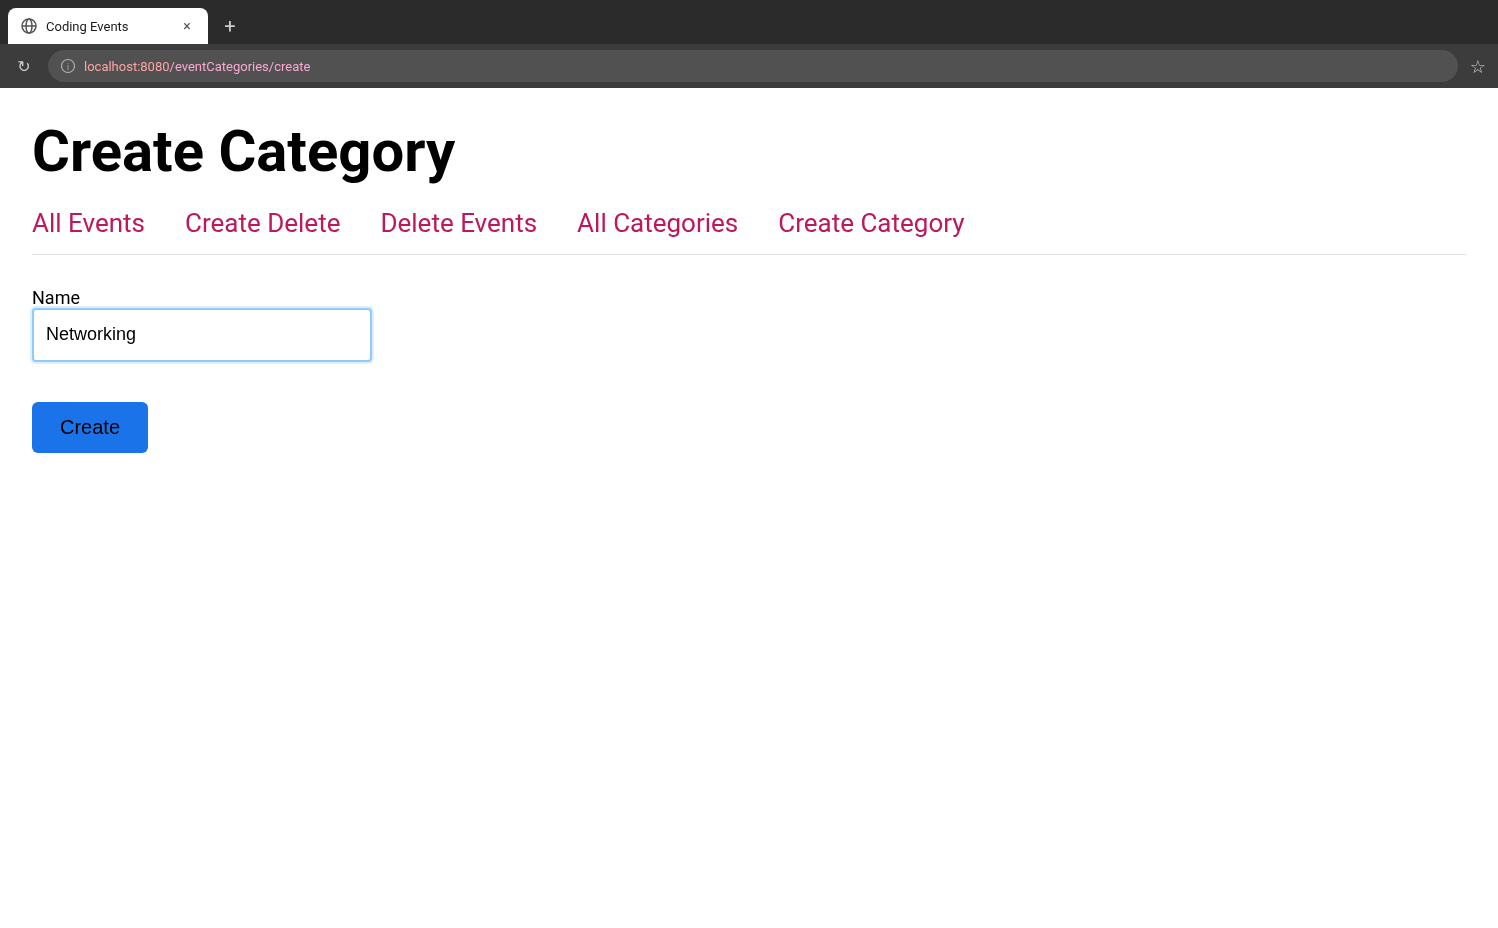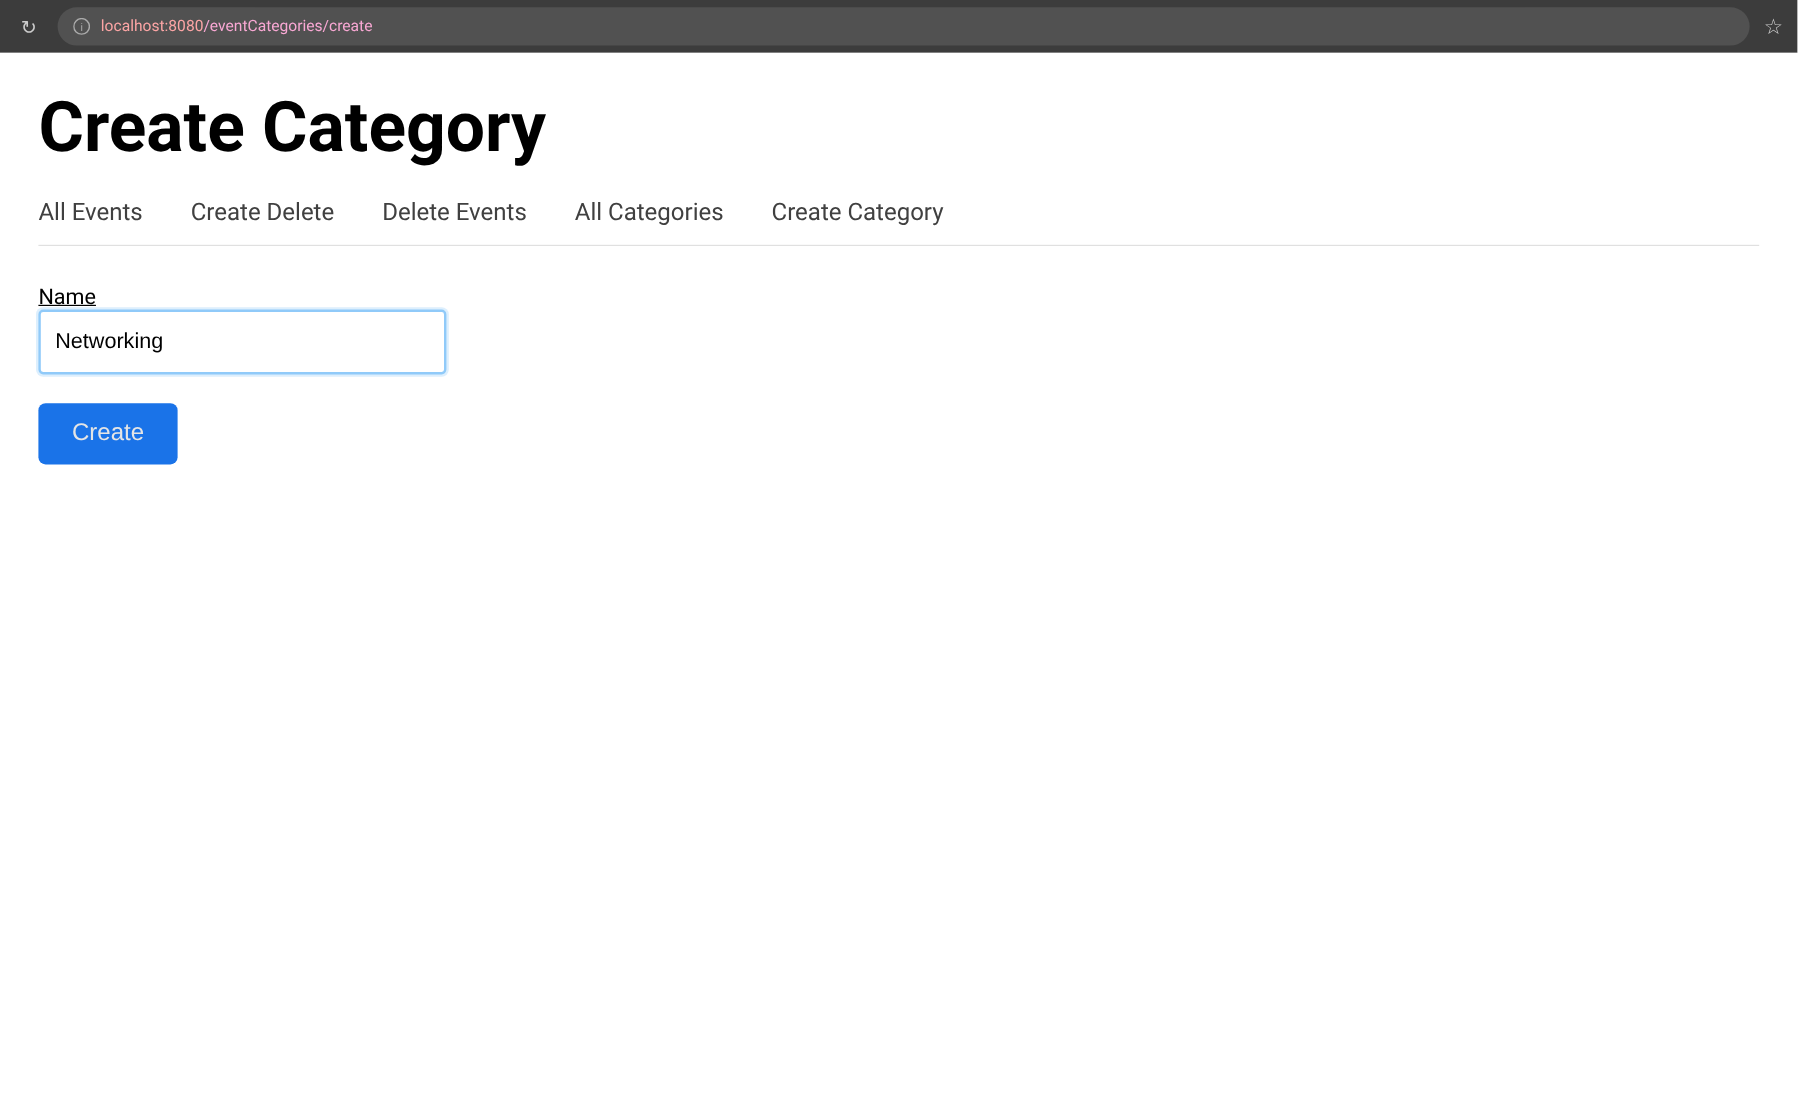--- a/index.html
+++ b/index.html
@@ -164,29 +164,28 @@
 
     .nav-links {
       display: flex;
       gap: 40px;
       margin-bottom: 32px;
       border-bottom: 1px solid #e0e0e0;
       padding-bottom: 16px;
     }
 
     .nav-link {
-      font-size: 20px;
-      color: #404040;
+      font-size: 26px;
+      color: #be185d;
       text-decoration: none;
       cursor: pointer;
     }
 
     .form-section {
       margin-top: 8px;
-      text-decoration: underline;
     }
 
     .field-label {
       font-size: 18px;
       color: #000;
       margin-bottom: 8px;
       font-weight: 400;
     }
 
     .name-input {
@@ -195,36 +194,50 @@
       font-size: 18px;
       padding: 20px 12px;
       border: 2px solid #90caf9;
       border-radius: 4px;
       outline: none;
       color: #000;
       box-shadow: 0 0 0 2px rgba(144, 202, 249, 0.3);
     }
 
     .create-btn {
-      margin-top: 24px;
+      margin-top: 40px;
       background: #1a73e8;
-      color: #e5e5e5;
+      color: #000000;
       border: none;
       border-radius: 6px;
       padding: 14px 28px;
       font-size: 20px;
       font-weight: 500;
       cursor: pointer;
     }
   </style>
 </head>
 <body>
 
 <div class="browser-chrome">
 
+  <div class="tab-bar">
+    <div class="tab">
+      <div class="tab-icon">
+        <svg viewBox="0 0 16 16" fill="none" xmlns="http://www.w3.org/2000/svg">
+          <circle cx="8" cy="8" r="7" stroke="#555" stroke-width="1.5" fill="none"></circle>
+          <ellipse cx="8" cy="8" rx="3" ry="7" stroke="#555" stroke-width="1.5" fill="none"></ellipse>
+          <line x1="1" y1="8" x2="15" y2="8" stroke="#555" stroke-width="1.5"></line>
+        </svg>
+      </div>
+      <span class="tab-title">Coding Events</span>
+      <span class="tab-close">×</span>
+    </div>
+    <div class="new-tab-btn">+</div>
+  </div>
 
   <div class="address-bar">
     <div class="refresh-btn">↻</div>
     <div class="url-box">
       <div class="url-info-icon">
         <svg width="14" height="14" viewBox="0 0 14 14" fill="none">
           <circle cx="7" cy="7" r="6.5" stroke="#aaa" stroke-width="1.2" fill="none"></circle>
           <text x="7" y="11" text-anchor="middle" font-size="9" fill="#aaa" font-family="Arial">i</text>
         </svg>
       </div>

